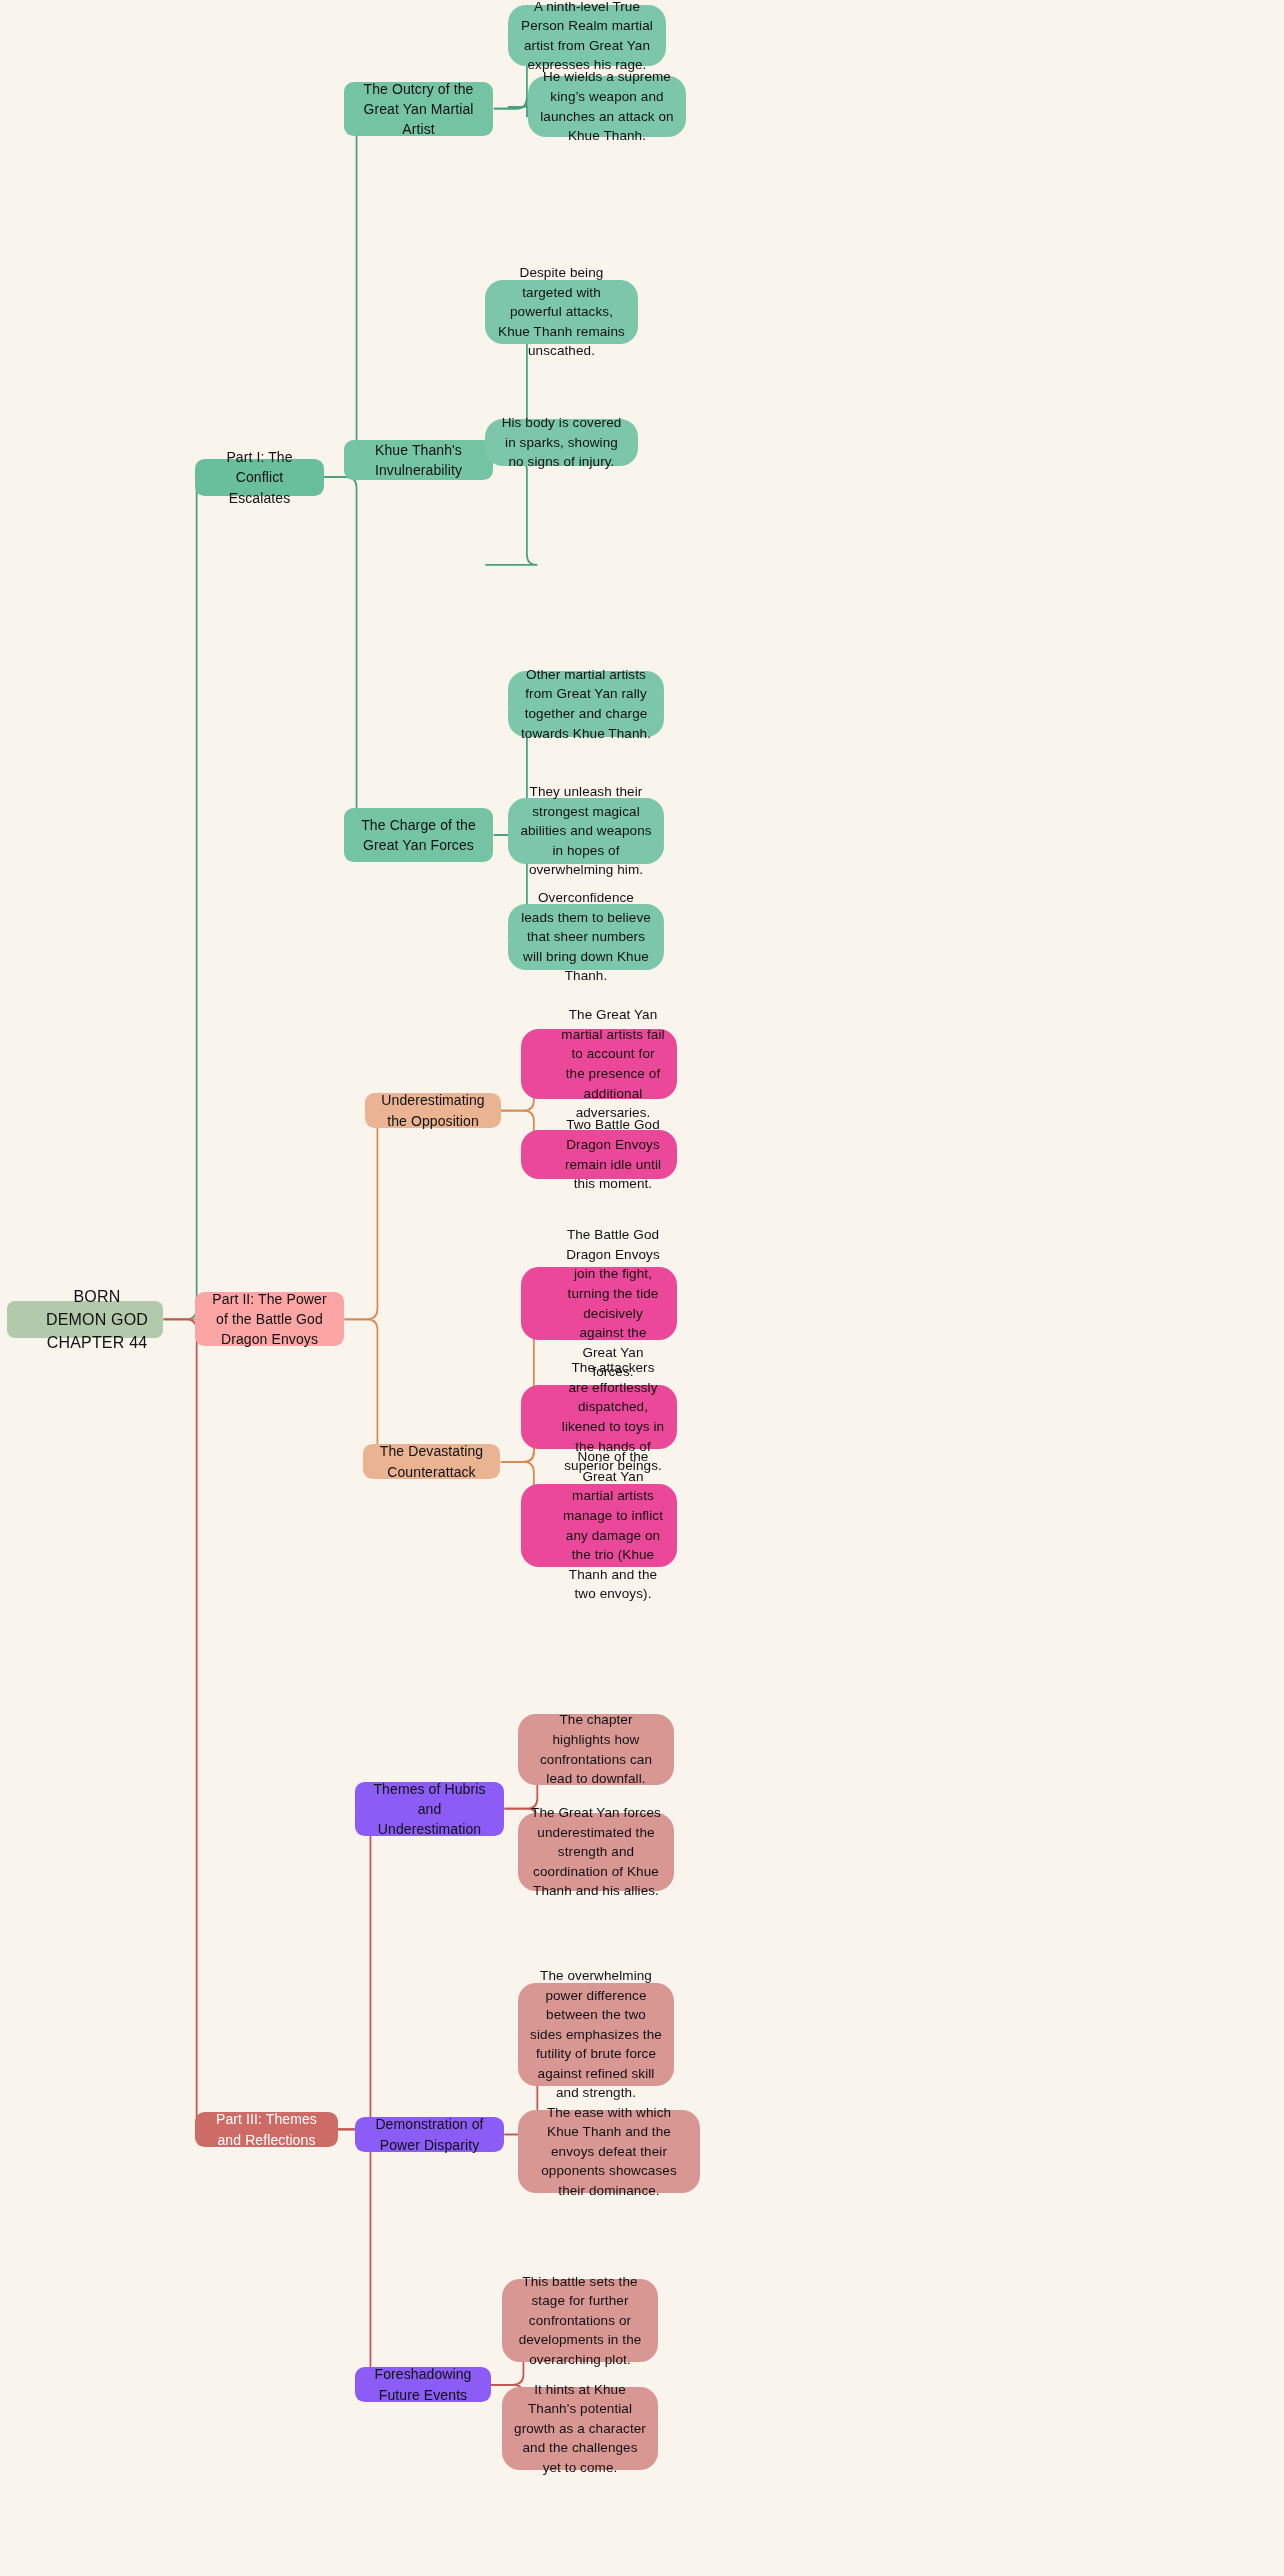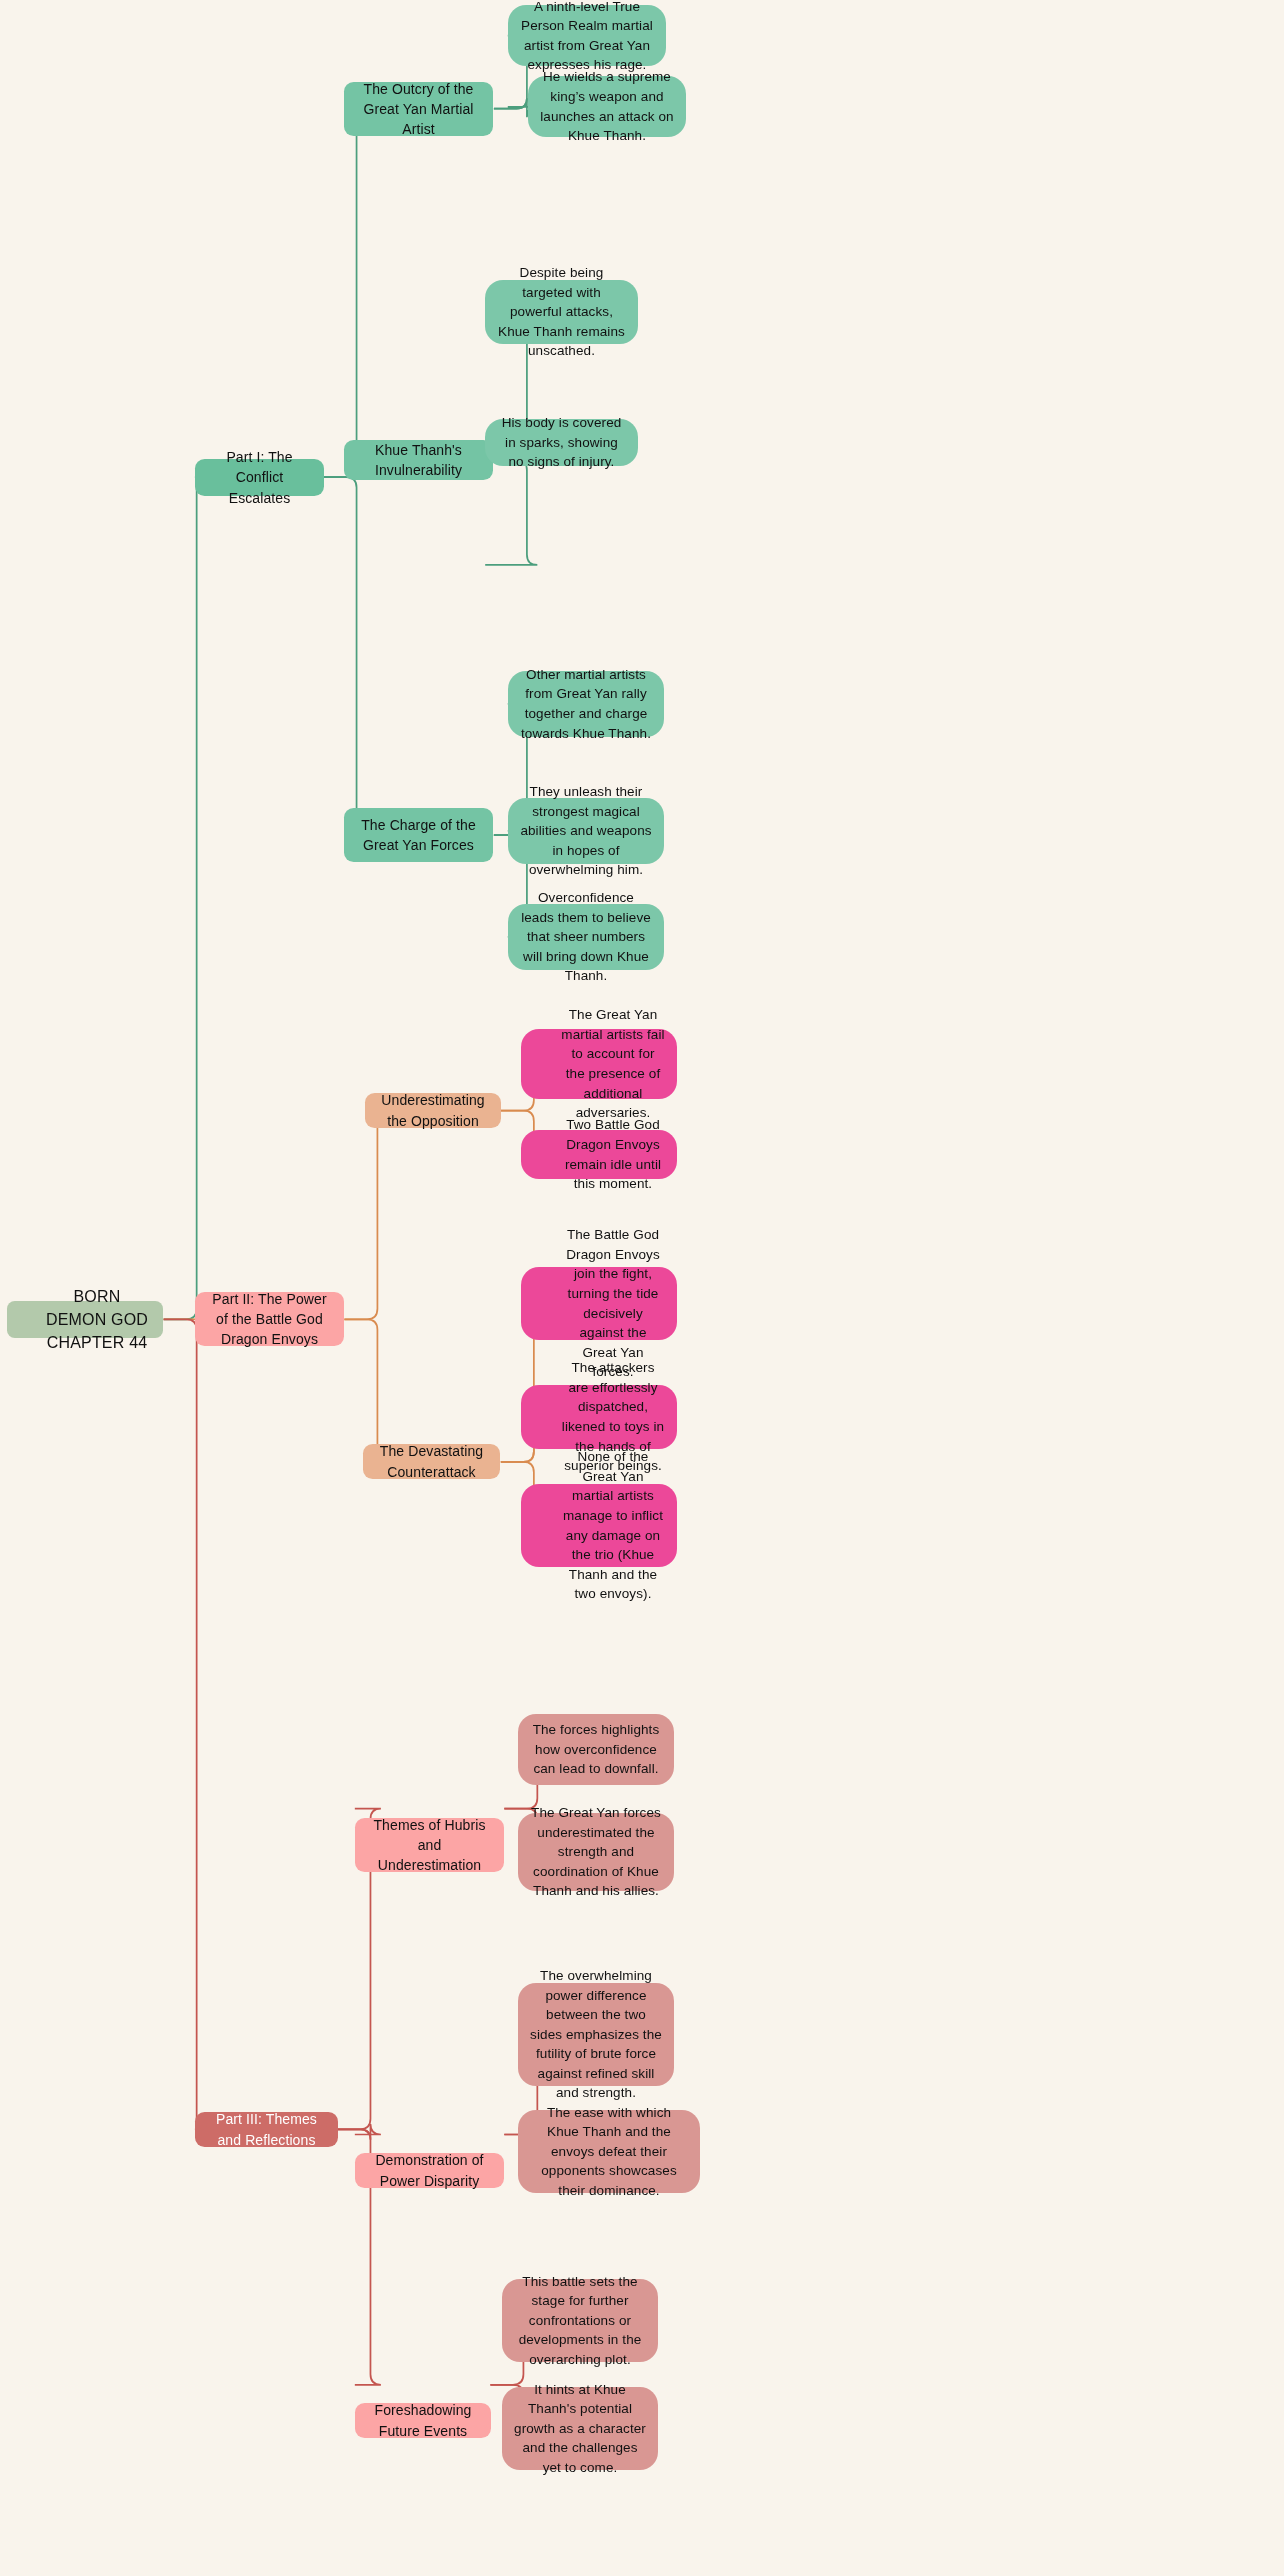--- a/index.html
+++ b/index.html
@@ -30,21 +30,21 @@
     border-radius:7.8px;
     letter-spacing:0.2px;
     padding-left:36px;
   }
   .branch{font-size:14px;border-radius:9.6px;}
   .b-green{background:#69bf9c;}
   .b-orange{background:#fca5a5;}
   .b-red{background:#cd6c67;color:#ffffff;}
   .sub-green{background:#74c4a4;}
   .sub-orange{background:#eab391;}
-  .sub-red{background:#fca5a5;margin-top:36px;}
+  .sub-red{background:#8b5cf6;}
   .leaf-green{background:#7cc7a9;}
   .leaf-orange{background:#ec4899;padding-left:40px;}
   .leaf-red{background:#d99793;}
 </style>
 </head>
 <body>
 
 <div id="mindmap">
   <svg class="links" viewBox="0 0 1478 2964">
       <path d="M 188 1518 L 214 1518 Q 226 1518 226 1506 L 226 561 Q 226 549 238 549 L 224 549" fill="none" stroke="#4c9e7d" stroke-width="2"></path>
@@ -94,21 +94,21 @@
     <div class="node branch b-orange" style="left: 195px; top: 1292px; width: 149px; height: 54px;">Part II: The Power of the Battle God Dragon Envoys</div>
     <div class="node branch sub-orange" style="left: 365px; top: 1093px; width: 136px; height: 35px;">Underestimating the Opposition</div>
     <div class="node leaf-orange" style="left: 521px; top: 1029px; width: 156px; height: 70px;">The Great Yan martial artists fail to account for the presence of additional adversaries.</div>
     <div class="node leaf-orange" style="left: 521px; top: 1130px; width: 156px; height: 49px;">Two Battle God Dragon Envoys remain idle until this moment.</div>
     <div class="node branch sub-orange" style="left: 363px; top: 1444px; width: 137px; height: 35px;">The Devastating Counterattack</div>
     <div class="node leaf-orange" style="left: 521px; top: 1267px; width: 156px; height: 73px;">The Battle God Dragon Envoys join the fight, turning the tide decisively against the Great Yan forces.</div>
     <div class="node leaf-orange" style="left: 521px; top: 1385px; width: 156px; height: 64px;">The attackers are effortlessly dispatched, likened to toys in the hands of superior beings.</div>
     <div class="node leaf-orange" style="left: 521px; top: 1484px; width: 156px; height: 83px;">None of the Great Yan martial artists manage to inflict any damage on the trio (Khue Thanh and the two envoys).</div>
     <div class="node branch b-red" style="left: 195px; top: 2112px; width: 143px; height: 35px;">Part III: Themes and Reflections</div>
     <div class="node branch sub-red" style="left: 355px; top: 1782px; width: 149px; height: 54px;">Themes of Hubris and Underestimation</div>
-    <div class="node leaf-red" style="left: 518px; top: 1714px; width: 156px; height: 71px;">The forces highlights how overconfidence can lead to downfall.</div>
+    <div class="node leaf-red" style="left: 518px; top: 1714px; width: 156px; height: 71px;">The chapter highlights how confrontations can lead to downfall.</div>
     <div class="node leaf-red" style="left: 518px; top: 1813px; width: 156px; height: 78px;">The Great Yan forces underestimated the strength and coordination of Khue Thanh and his allies.</div>
     <div class="node branch sub-red" style="left: 355px; top: 2117px; width: 149px; height: 35px;">Demonstration of Power Disparity</div>
     <div class="node leaf-red" style="left: 518px; top: 1983px; width: 156px; height: 103px;">The overwhelming power difference between the two sides emphasizes the futility of brute force against refined skill and strength.</div>
     <div class="node leaf-red" style="left: 518px; top: 2110px; width: 182px; height: 83px;">The ease with which Khue Thanh and the envoys defeat their opponents showcases their dominance.</div>
     <div class="node branch sub-red" style="left: 355px; top: 2367px; width: 136px; height: 35px;">Foreshadowing Future Events</div>
     <div class="node leaf-red" style="left: 502px; top: 2279px; width: 156px; height: 83px;">This battle sets the stage for further confrontations or developments in the overarching plot.</div>
     <div class="node leaf-red" style="left: 502px; top: 2387px; width: 156px; height: 83px;">It hints at Khue Thanh's potential growth as a character and the challenges yet to come.</div>
   </div>
 
 

